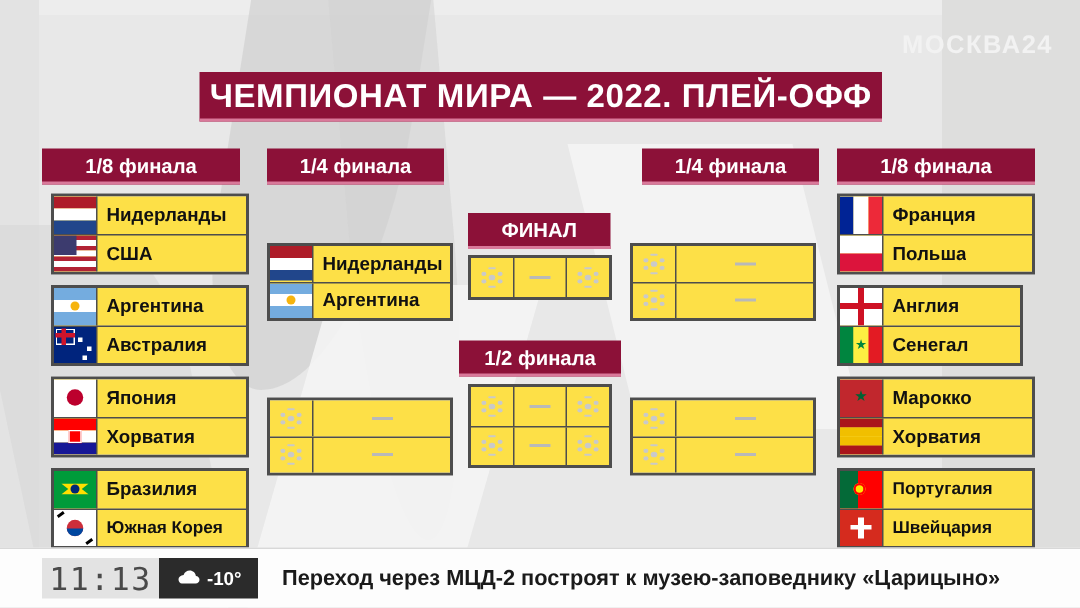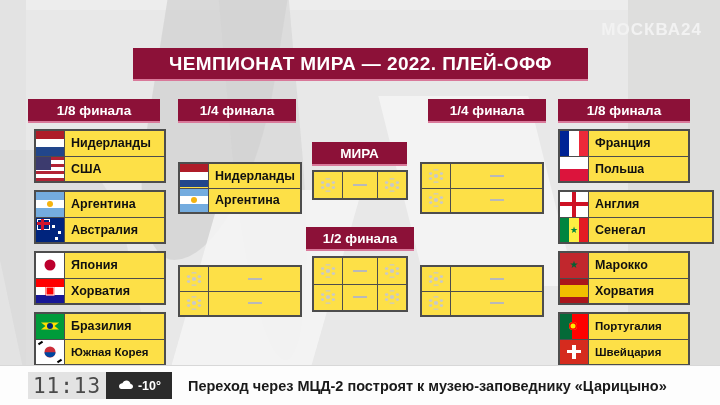--- a/index.html
+++ b/index.html
@@ -44,21 +44,21 @@
   
   .ribbon{
     position:absolute;background:#8c1138;color:#fff;
     font-weight:bold;text-align:center;
     border-bottom:2px solid #d9799a;
     display:flex;align-items:center;justify-content:center;
     box-sizing:border-box;
   }
   .title-ribbon{
     left:133px;top:48px;width:455px;height:33px;
-    font-size:19px;letter-spacing:.4px;
+    font-size:22px;letter-spacing:.4px;
   }
   .round-label{height:24px;font-size:13.5px;}
 
   
   .matchbox{
     position:absolute;background:#fff;
     border:2px solid #4d4d4d;
     box-sizing:border-box;
     display:flex;flex-direction:column;
   }
@@ -138,21 +138,21 @@
   <div class="swoosh sw2"></div>
   <div class="swoosh sw3"></div>
   <div class="swoosh sw4"></div>
 
   <div class="watermark">МОСКВА24</div>
 
   <div class="ribbon title-ribbon">ЧЕМПИОНАТ МИРА — 2022. ПЛЕЙ-ОФФ</div>
 
   <div class="ribbon round-label" style="left:28px;top:99px;width:132px;">1/8 финала</div>
   <div class="ribbon round-label" style="left:178px;top:99px;width:118px;">1/4 финала</div>
-  <div class="ribbon round-label" style="left:312px;top:142px;width:95px;">МИРА</div>
+  <div class="ribbon round-label" style="left:312px;top:142px;width:95px;">ФИНАЛ</div>
   <div class="ribbon round-label" style="left:306px;top:227px;width:108px;">1/2 финала</div>
   <div class="ribbon round-label" style="left:428px;top:99px;width:118px;">1/4 финала</div>
   <div class="ribbon round-label" style="left:558px;top:99px;width:132px;">1/8 финала</div>
 
   <div class="matchbox" style="left:34px;top:129px;width:132px;height:54px;">
     <div class="row">
       <div class="flag">
           <div class="stripes">
             <i style="background:#ae1c28"></i>
             <i style="background:#ffffff"></i>
@@ -502,21 +502,21 @@
       <div class="flag">
           <div class="stripes">
             <i style="background:#ffffff"></i>
             <i style="background:#dc143c"></i>
           </div>
         </div>
       <div class="tname">Польша</div>
     </div>
   </div>
 
-  <div class="matchbox" style="left:558px;top:190px;width:156px;height:54px;">
+  <div class="matchbox" style="left:558px;top:190px;width:124px;height:54px;">
     <div class="row">
       <div class="flag">
           <div style="position:absolute;inset:0;background:#fff"></div>
           <div style="position:absolute;left:0;top:calc(50% - 2px);width:100%;height:4px;background:#ce1124"></div>
           <div style="position:absolute;left:calc(50% - 2px);top:0;width:4px;height:100%;background:#ce1124"></div>
         </div>
       <div class="tname">Англия</div>
     </div>
     <div class="row">
       <div class="flag">

